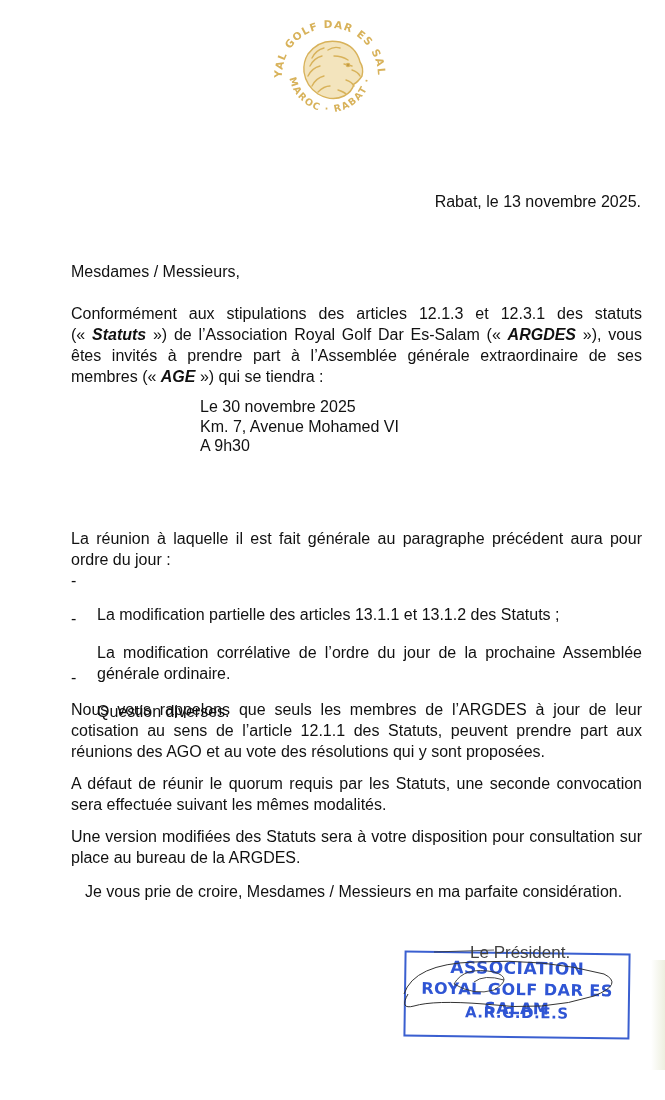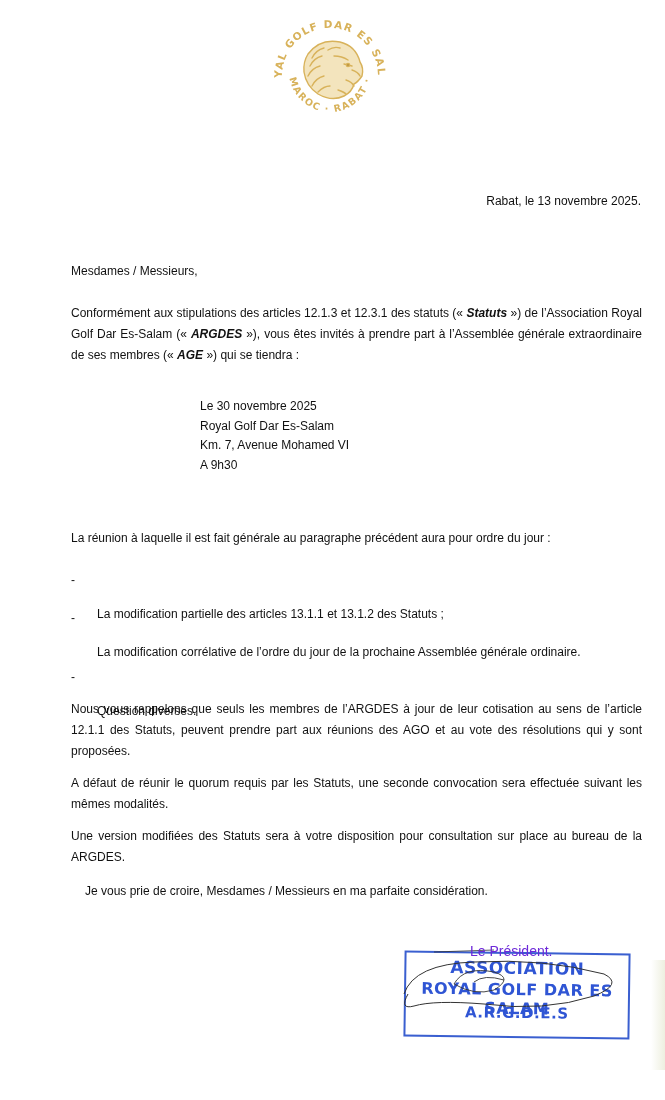--- a/index.html
+++ b/index.html
@@ -3,35 +3,35 @@
 <meta charset="utf-8">
 <style>
   html, body { margin: 0; padding: 0; background: #ffffff; }
   body { width: 665px; height: 1100px; position: relative; overflow: hidden;
          font-family: "Liberation Sans", sans-serif; color: #111; }
   .page { position: absolute; left: 0; top: 0; width: 665px; height: 1100px; }
 
   .logo { position: absolute; left: 268px; top: 10px; width: 124px; height: 124px; }
   .logo svg { width: 124px; height: 124px; display: block; }
 
-  .text { font-size: 12px; line-height: 21px; }
+  .text { font-size: 16px; line-height: 21px; }
   .date { position: absolute; right: 24px; top: 191px; text-align: right; white-space: nowrap; }
   .salut { position: absolute; left: 71px; top: 261px; }
   .para { position: absolute; left: 71px; width: 571px; text-align: justify; }
 
   .center-block { position: absolute; left: 200px; width: 300px; top: 397px; }
   .center-block div { line-height: 19.5px; }
 
   .agenda { position: absolute; left: 71px; width: 571px; }
   .agenda-item { position: absolute; left: 0; width: 571px; display: flex; }
   .dash { width: 26px; flex: 0 0 26px; }
   .item-text { flex: 1; text-align: justify; margin-top: 34px; }
 
   .sign { position: absolute; left: 400px; top: 940px; width: 240px; height: 100px; }
-  .president { position: absolute; left: 70px; top: 3px; font-size: 14px; color: #6d28d9; z-index: 3; }
+  .president { position: absolute; left: 70px; top: 3px; font-size: 17px; color: #404040; z-index: 3; }
   .stamp { position: absolute; left: 4px; top: 12px; width: 222px; height: 82px;
            border: 2px solid #3a5fd0; transform: rotate(0.8deg); }
   .stamp-line { position: absolute; width: 100%; text-align: center; color: #2f55d4;
                 font-family: "DejaVu Sans", sans-serif; font-weight: bold; letter-spacing: 0.5px; }
   .s1 { top: 4px; font-size: 17px; }
   .s2 { top: 26px; font-size: 16px; }
   .s3 { top: 50px; font-size: 15px; }
   .scribble { position: absolute; left: -6px; top: 4px; width: 236px; height: 80px; pointer-events: none; z-index: 2; }
 
   .edge-mark { position: absolute; right: 0; top: 960px; width: 14px; height: 110px;
@@ -76,21 +76,20 @@
   <div class="text date">Rabat, le 13 novembre 2025.</div>
 
   <div class="text salut">Mesdames / Messieurs,</div>
 
   <div class="text para" style="top:303px;">
     <span>Conformément aux stipulations des articles 12.1.3 et 12.3.1 des statuts («&nbsp;</span><b><i>Statuts</i></b><span>&nbsp;») de l’Association Royal Golf Dar Es-Salam («&nbsp;</span><b><i>ARGDES</i></b><span>&nbsp;»), vous êtes invités à prendre part à l’Assemblée générale extraordinaire de ses membres («&nbsp;</span><b><i>AGE</i></b><span>&nbsp;») qui se tiendra :</span>
   </div>
 
   <div class="text center-block">
     <div>Le 30 novembre 2025</div>
-    <div>Royal Golf Dar Es-Salam</div>
     <div>Km. 7, Avenue Mohamed VI</div>
     <div>A 9h30</div>
   </div>
 
   <div class="text para" style="top:528px;">La réunion à laquelle il est fait générale au paragraphe précédent aura pour ordre du jour :</div>
 
   <div class="text agenda" style="top:570px;">
     <div class="agenda-item" style="top:0px;">
       <span class="dash">-</span>
       <span class="item-text">La modification partielle des articles 13.1.1 et 13.1.2 des Statuts ;</span>

